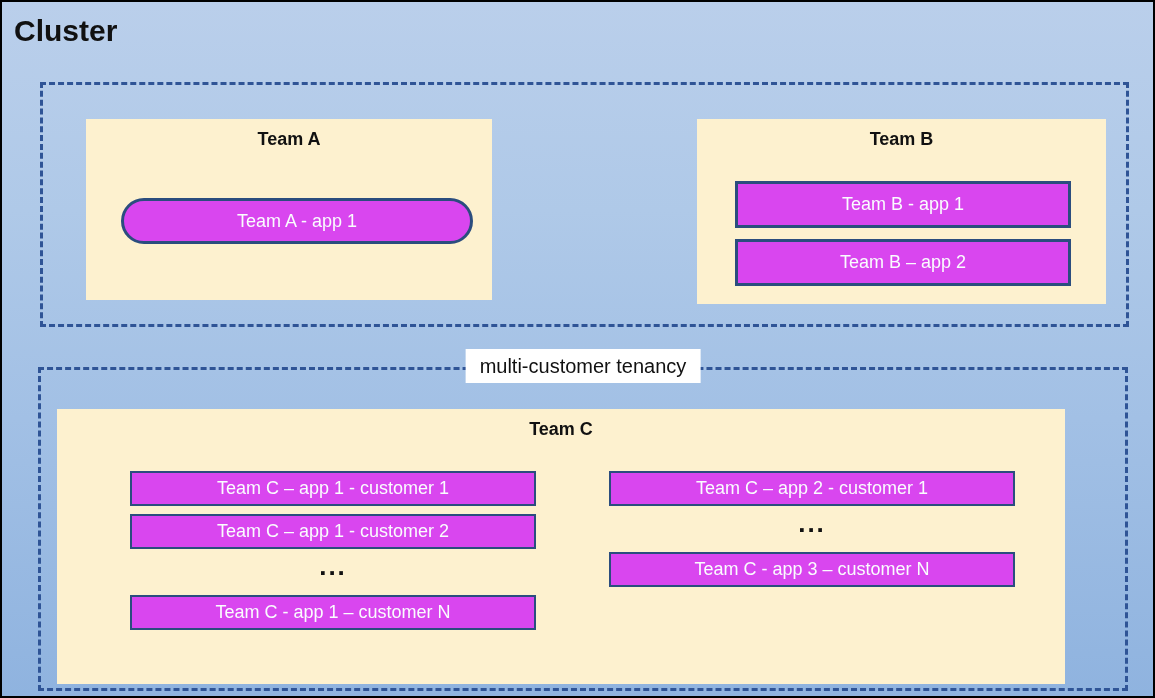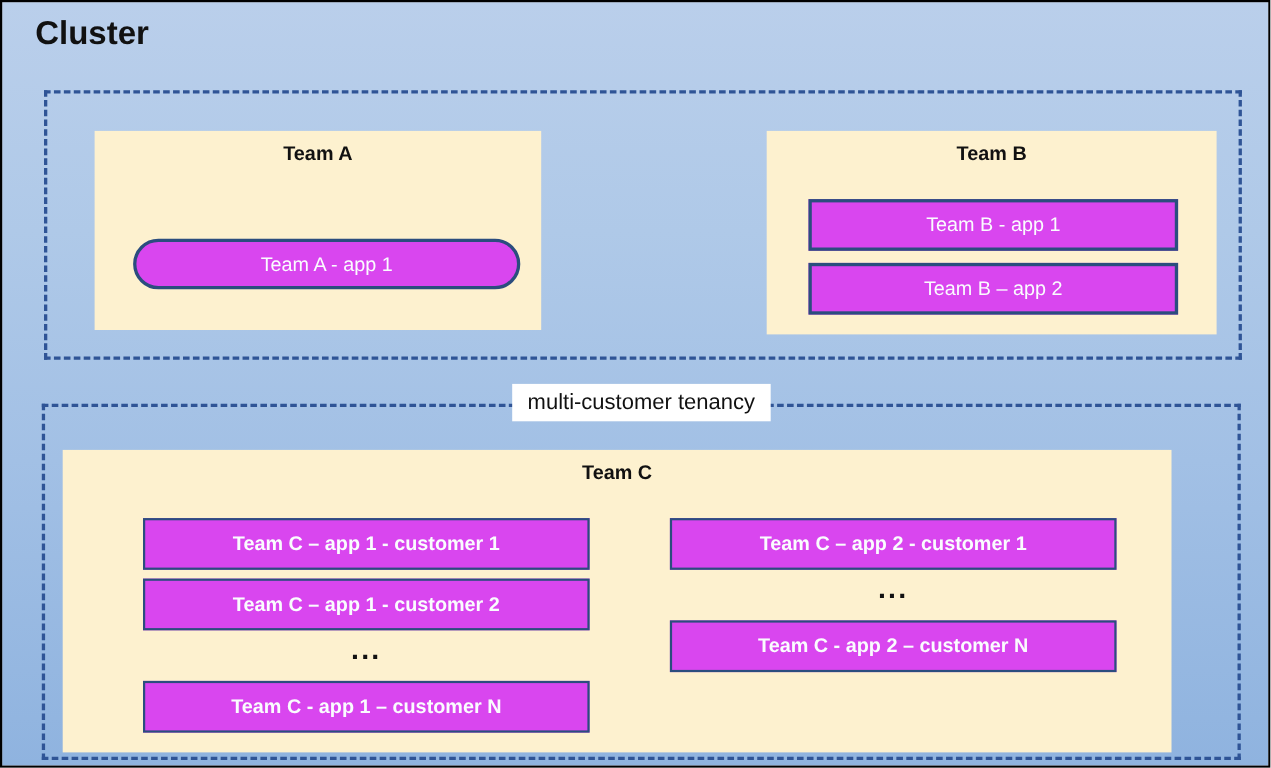--- a/index.html
+++ b/index.html
@@ -8,21 +8,21 @@
     position: relative;
     width: 1155px;
     height: 698px;
     border: 2px solid #000000;
     background: linear-gradient(180deg, #BACFEB 0%, #AFC9E8 30%, #A2C0E5 60%, #8FB3DF 100%);
     font-family: "Liberation Sans", sans-serif;
     overflow: hidden;
   }
   .cluster-title {
     position: absolute;
-    left: 30px;
+    left: 12px;
     top: 12px;
     font-size: 30px;
     font-weight: 700;
     color: #111111;
     letter-spacing: 0px;
   }
   .zone {
     position: absolute;
     border: 3px dashed #2F5496;
   }
@@ -57,43 +57,42 @@
     border: 3px solid #2B4D7E;
     color: #FAFCFE;
     font-size: 18px;
     display: flex;
     align-items: center;
     justify-content: center;
     white-space: nowrap;
   }
   
   .team-a { left: 43px; top: 34px; width: 406px; height: 181px; }
-  .team-a .app-1 { left: 35px; top: 98px; width: 352px; height: 46px; border-radius: 23px; }
+  .team-a .app-1 { left: 35px; top: 79px; width: 352px; height: 46px; border-radius: 23px; }
   
   .team-b { left: 654px; top: 34px; width: 409px; height: 185px; }
   .team-b .app-1 { left: 38px; top: 62px;  width: 336px; height: 47px; }
   .team-b .app-2 { left: 38px; top: 120px; width: 336px; height: 47px; text-align: right; }
   
   .team-c { left: 16px; top: 39px; width: 1008px; height: 275px; }
   .team-c .col {
     position: absolute;
     top: 62px;
     width: 406px;
     display: flex;
     flex-direction: column;
   }
   .team-c .col-1 { left: 73px; }
   .team-c .col-2 { left: 552px; }
   .team-c .app-box {
     position: static;
-    height: 47px;
+    height: 35px;
     border-width: 2px;
     margin-bottom: 8px;
     flex: none;
-    font-weight: bold;
   }
   .ellipsis {
     height: 30px;
     text-align: center;
     font-size: 26px;
     font-weight: 700;
     color: #111111;
     line-height: 18px;
     letter-spacing: 2px;
     margin-bottom: 8px;
@@ -129,18 +128,18 @@
       <div class="col col-1">
         <div class="app-box">Team C – app 1 - customer 1</div>
         <div class="app-box">Team C – app 1 - customer 2</div>
         <div class="ellipsis">...</div>
         <div class="app-box">Team C - app 1 – customer N</div>
       </div>
 
       <div class="col col-2">
         <div class="app-box">Team C – app 2 - customer 1</div>
         <div class="ellipsis">...</div>
-        <div class="app-box">Team C - app 2 – customer N</div>
+        <div class="app-box">Team C - app 3 – customer N</div>
       </div>
     </div>
   </div>
 
 </div>
 
 </body></html>

